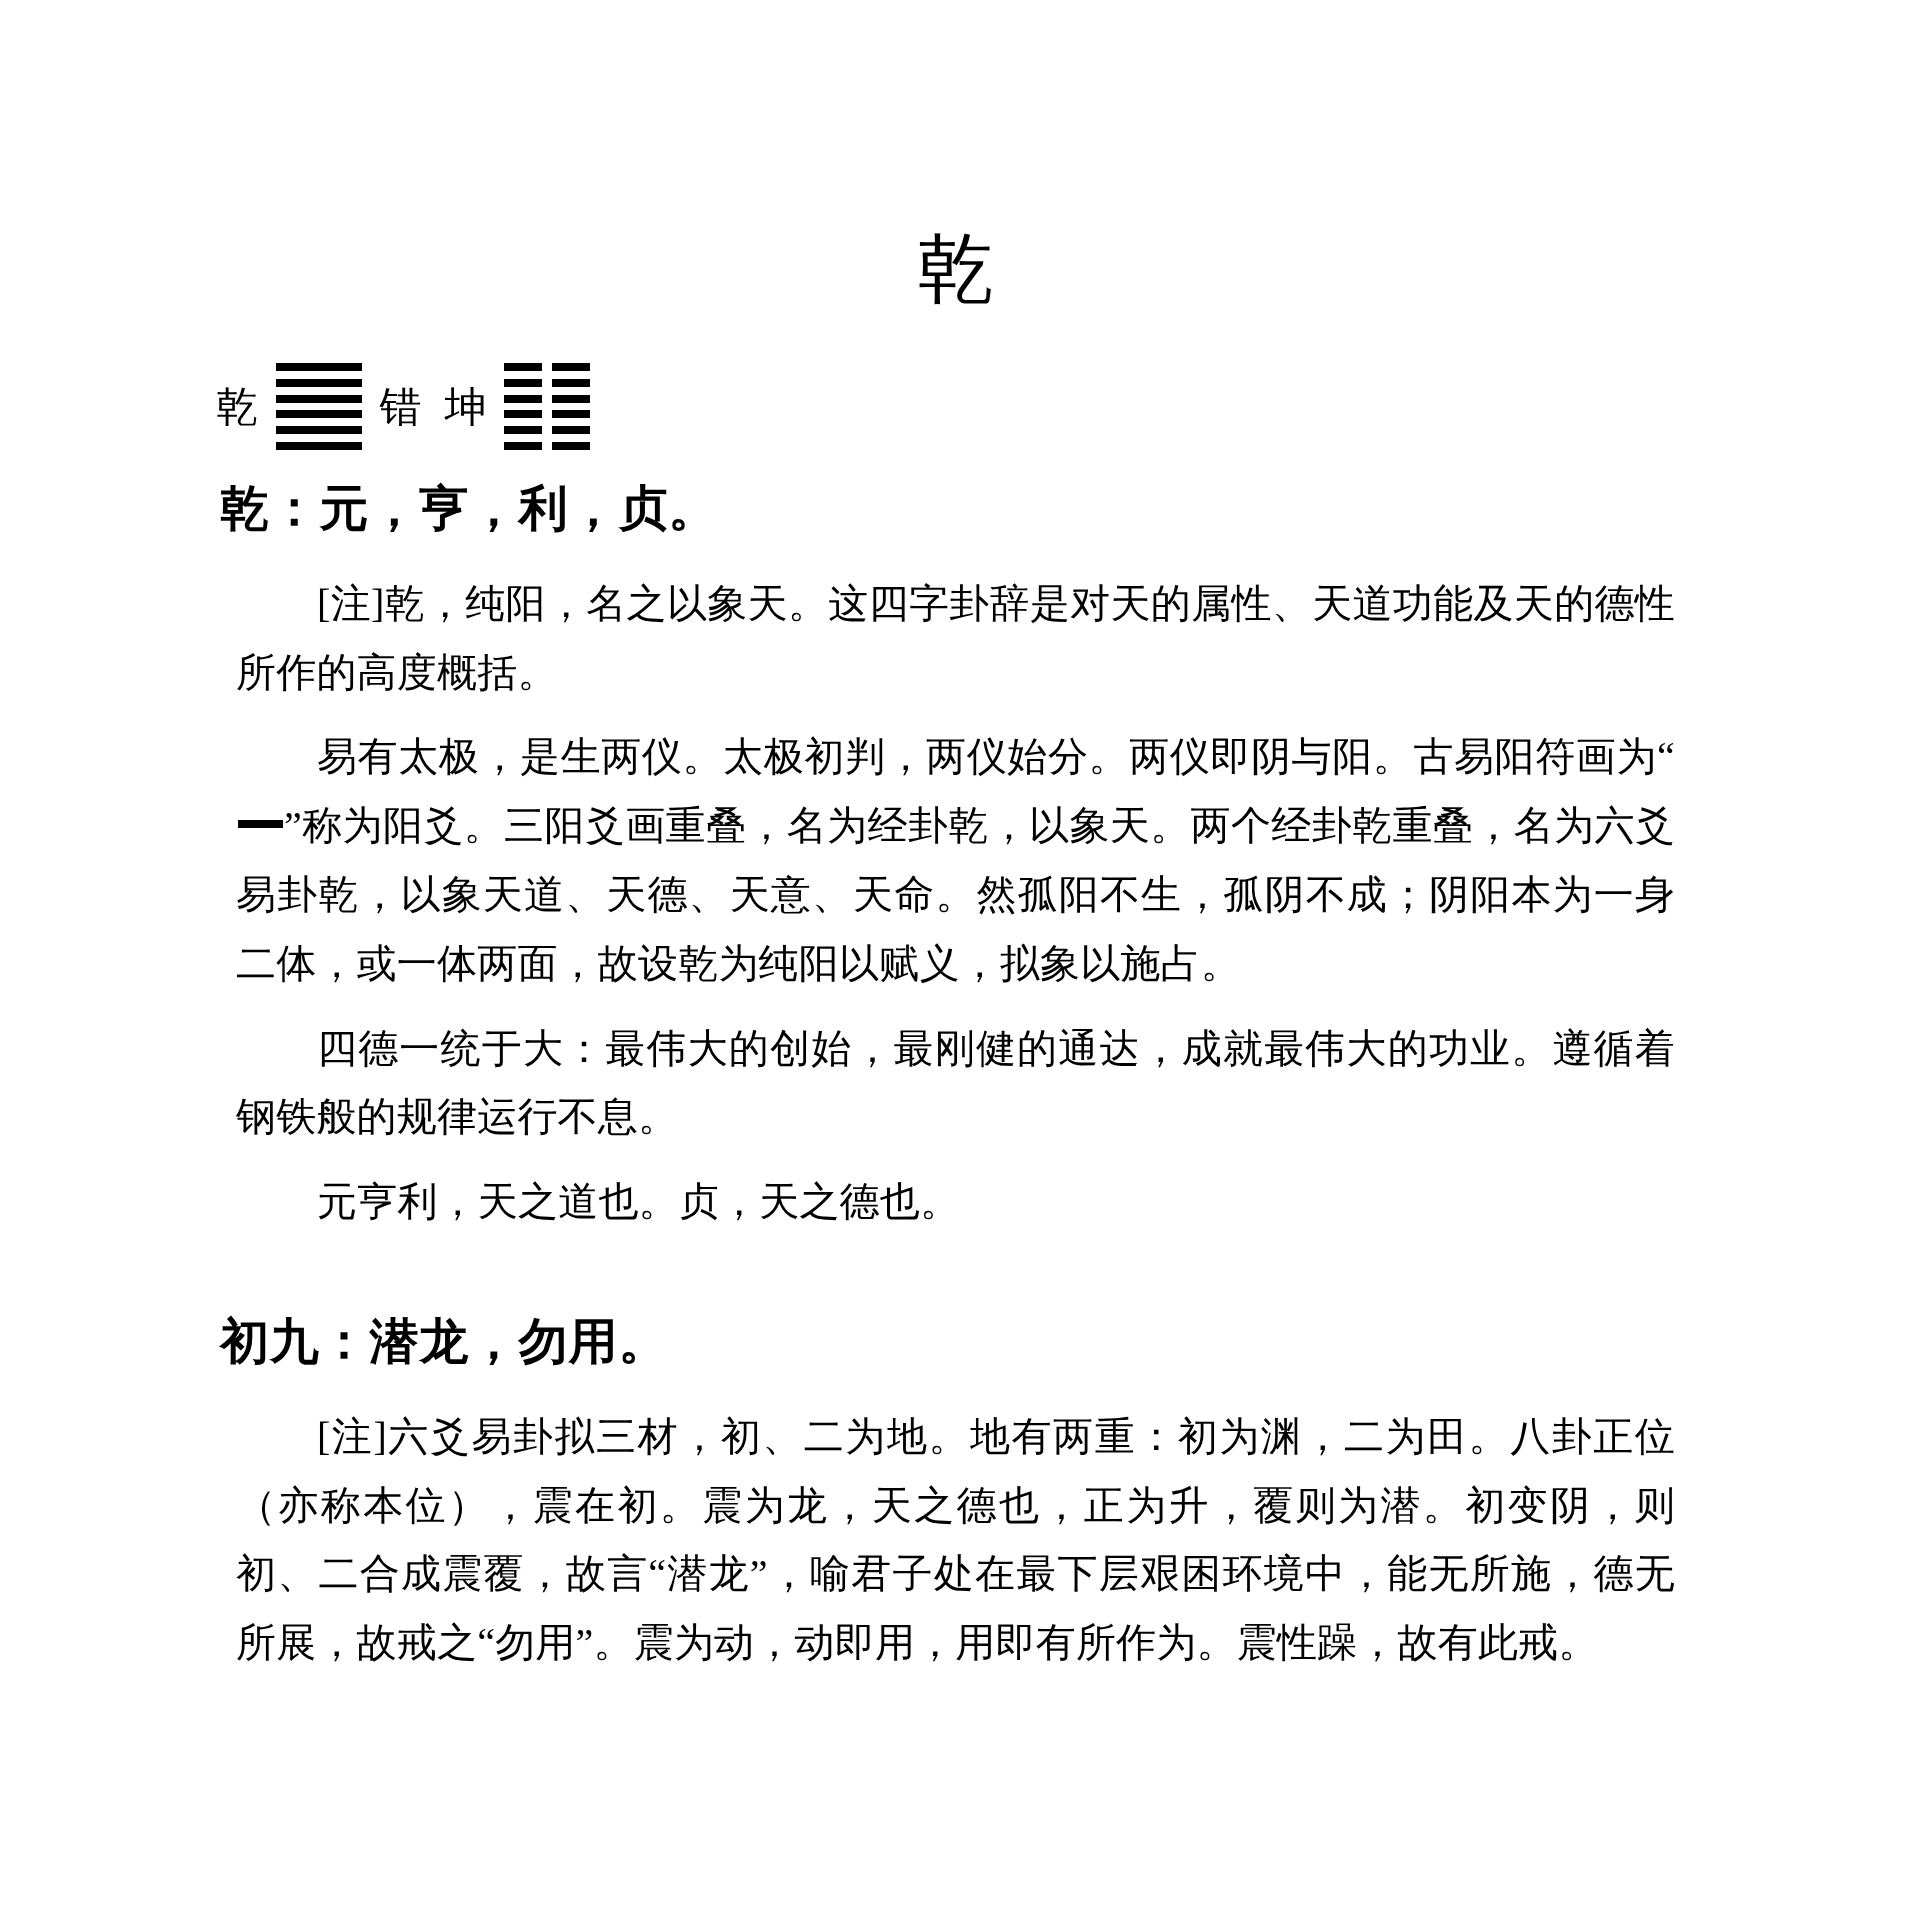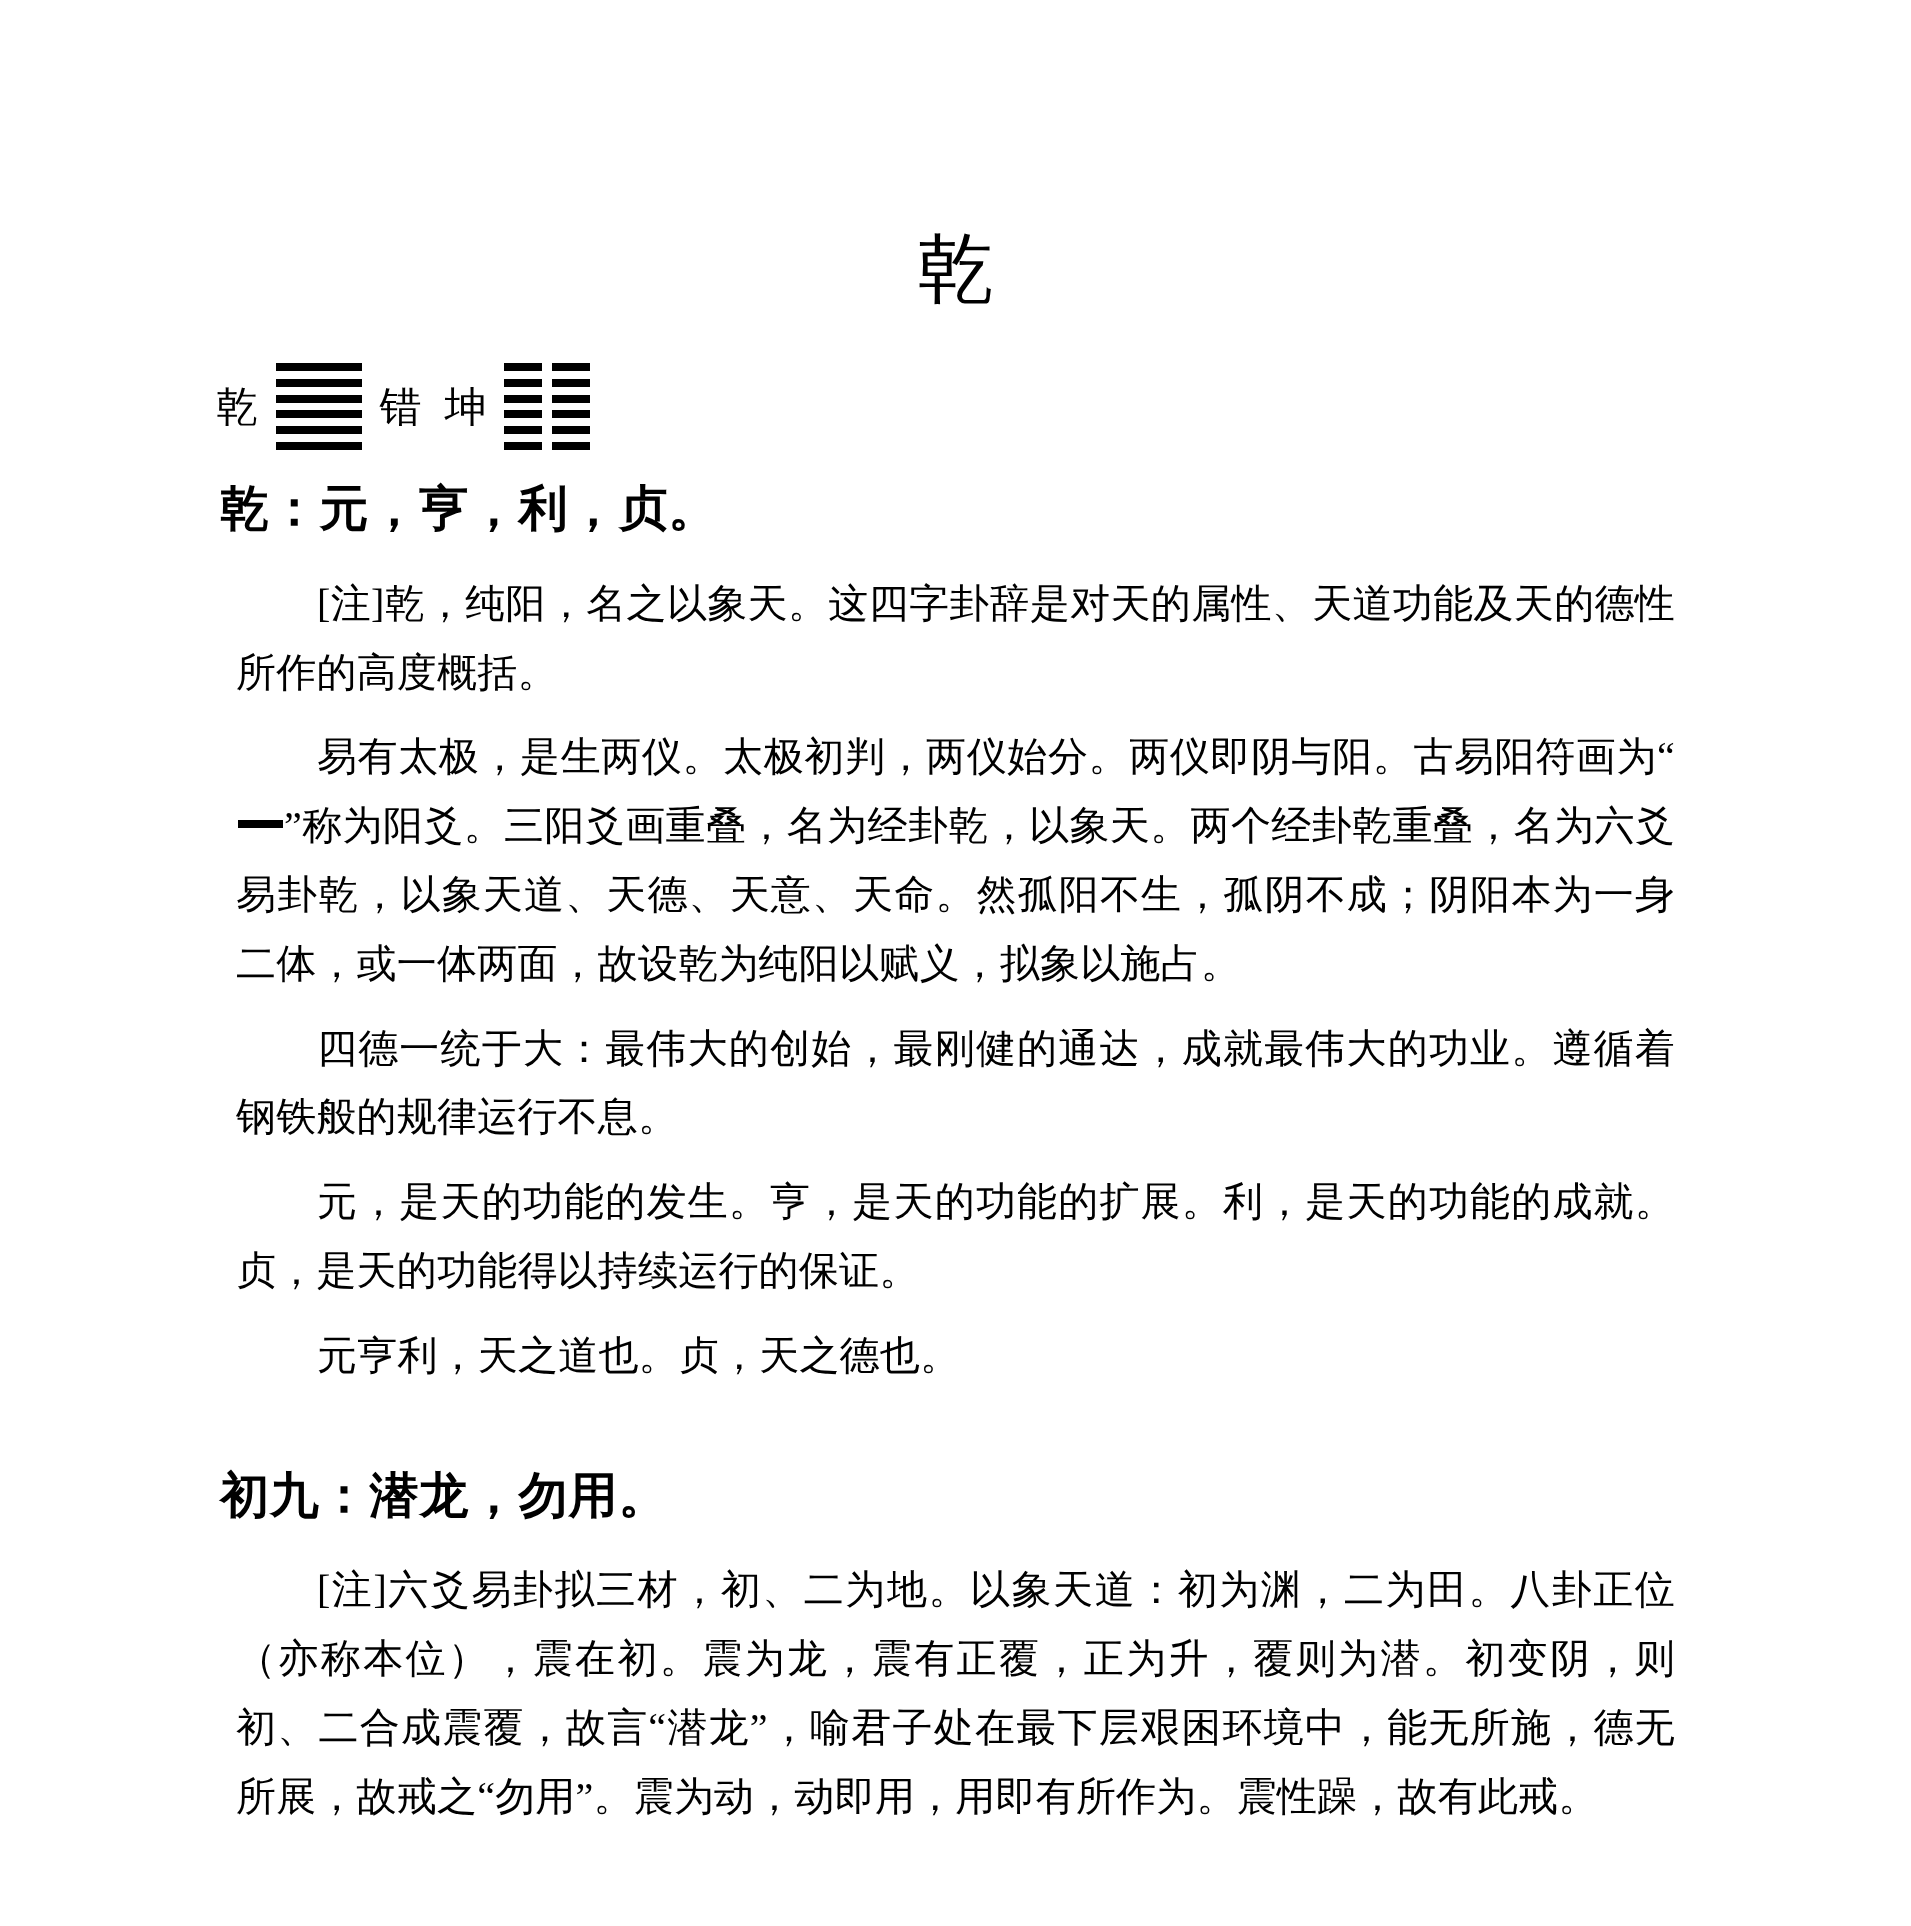--- a/index.html
+++ b/index.html
@@ -186,22 +186,21 @@
 
   <h2 class="section-head">乾：元，亨，利，贞。</h2>
 
   <p class="para">[注]乾，纯阳，名之以象天。这四字卦辞是对天的属性、天道功能及天的德性所作的高度概括。</p>
 
   <p class="para"><span>易有太极，是生两仪。太极初判，两仪始分。两仪即阴与阳。古易阳符画为“</span><span class="yang-inline"></span><span>”称为阳爻。三阳爻画重叠，名为经卦乾，以象天。两个经卦乾重叠，名为六爻易卦乾，以象天道、天德、天意、天命。然孤阳不生，孤阴不成；阴阳本为一身二体，或一体两面，故设乾为纯阳以赋义，拟象以施占。</span></p>
 
 
   <p class="para">四德一统于大：最伟大的创始，最刚健的通达，成就最伟大的功业。遵循着钢铁般的规律运行不息。</p>
 
-  <p class="para">元，是天的功能的发生。亨，是天的功能的扩展。利，是天的功能的成就。贞，是天的功能得以持续运行的保证。</p>
 
   <p class="para">元亨利，天之道也。贞，天之德也。</p>
 
   <h2 class="section-head gap-before">初九：潜龙，勿用。</h2>
 
-  <p class="para">[注]六爻易卦拟三材，初、二为地。以象天道：初为渊，二为田。八卦正位（亦称本位），震在初。震为龙，震有正覆，正为升，覆则为潜。初变阴，则初、二合成震覆，故言“潜龙”，喻君子处在最下层艰困环境中，能无所施，德无所展，故戒之“勿用”。震为动，动即用，用即有所作为。震性躁，故有此戒。</p>
+  <p class="para">[注]六爻易卦拟三材，初、二为地。地有两重：初为渊，二为田。八卦正位（亦称本位），震在初。震为龙，天之德也，正为升，覆则为潜。初变阴，则初、二合成震覆，故言“潜龙”，喻君子处在最下层艰困环境中，能无所施，德无所展，故戒之“勿用”。震为动，动即用，用即有所作为。震性躁，故有此戒。</p>
 
 </div>
 
 
 </body></html>

